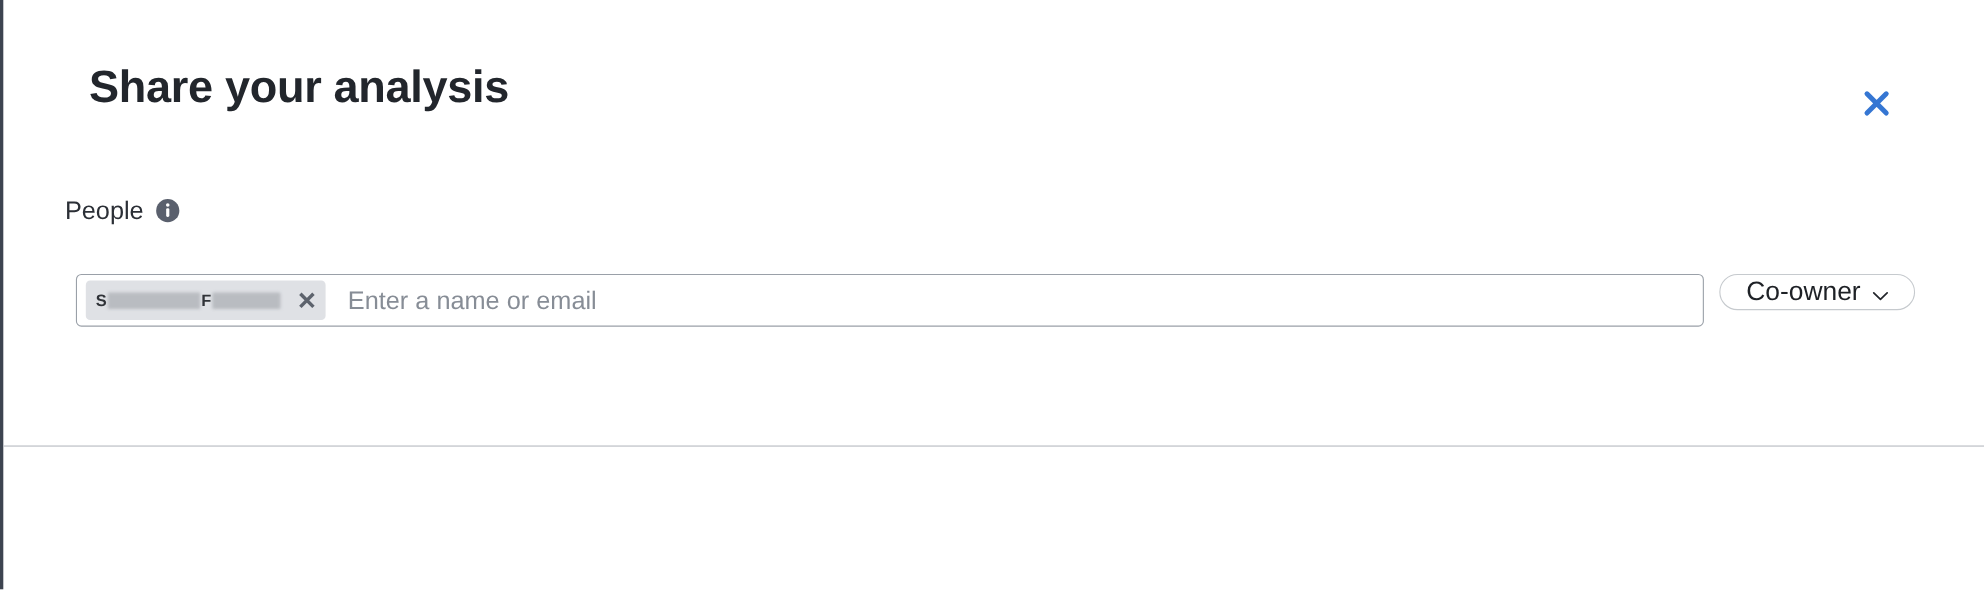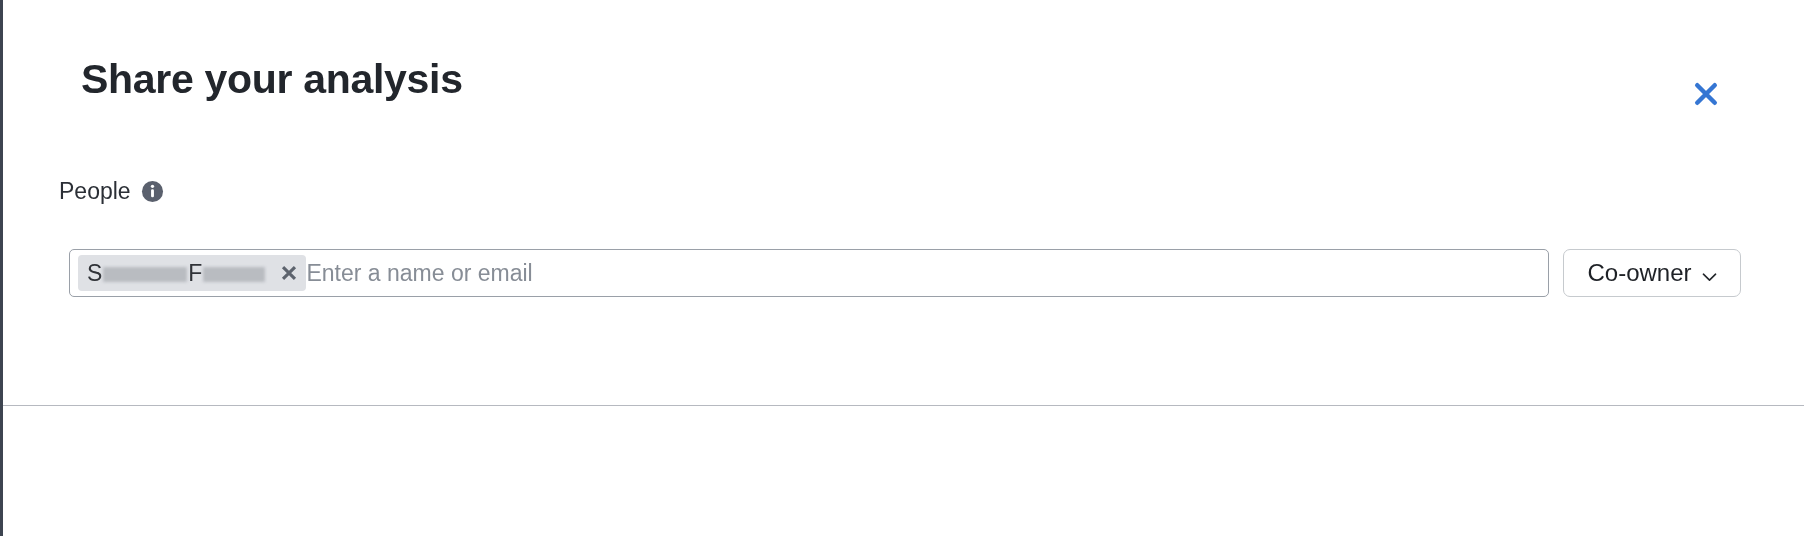--- a/index.html
+++ b/index.html
@@ -113,24 +113,25 @@
     align-items: center;
     height: 36px;
     background: #dfe1e5;
     border-radius: 4px;
     padding: 0 6px 0 9px;
     max-width: 360px;
     flex: none;
   }
   .chip-label {
     position: relative;
-    font-size: 23px;
+    font-size: 15px;
     color: #303338;
     white-space: nowrap;
     display: inline-block;
+    font-weight: bold;
   }
   
   .redact {
     display: inline-block;
     vertical-align: middle;
     height: 15px;
     margin: 0 1px;
     border-radius: 1px;
     background: #b9bcc1;
     filter: blur(1.4px);
@@ -143,34 +144,35 @@
     height: 22px;
     display: inline-flex;
     align-items: center;
     justify-content: center;
     cursor: pointer;
     flex: none;
   }
   .chip-remove svg { display: block; }
 
   .input-placeholder {
+    margin-left: 20px;
     font-size: 23px;
     color: #878d96;
     white-space: nowrap;
     user-select: none;
   }
 
   .role-select {
     flex: none;
     box-sizing: border-box;
-    height: 48px;
+    height: 33px;
     min-width: 178px;
     background: #ffffff;
     border: 1px solid #c6cace;
-    border-radius: 7px;
+    border-radius: 19px;
     display: inline-flex;
     align-items: center;
     justify-content: center;
     gap: 10px;
     padding: 0 18px;
     cursor: pointer;
   }
   .role-select-label {
     font-size: 24px;
     color: #1e2126;

